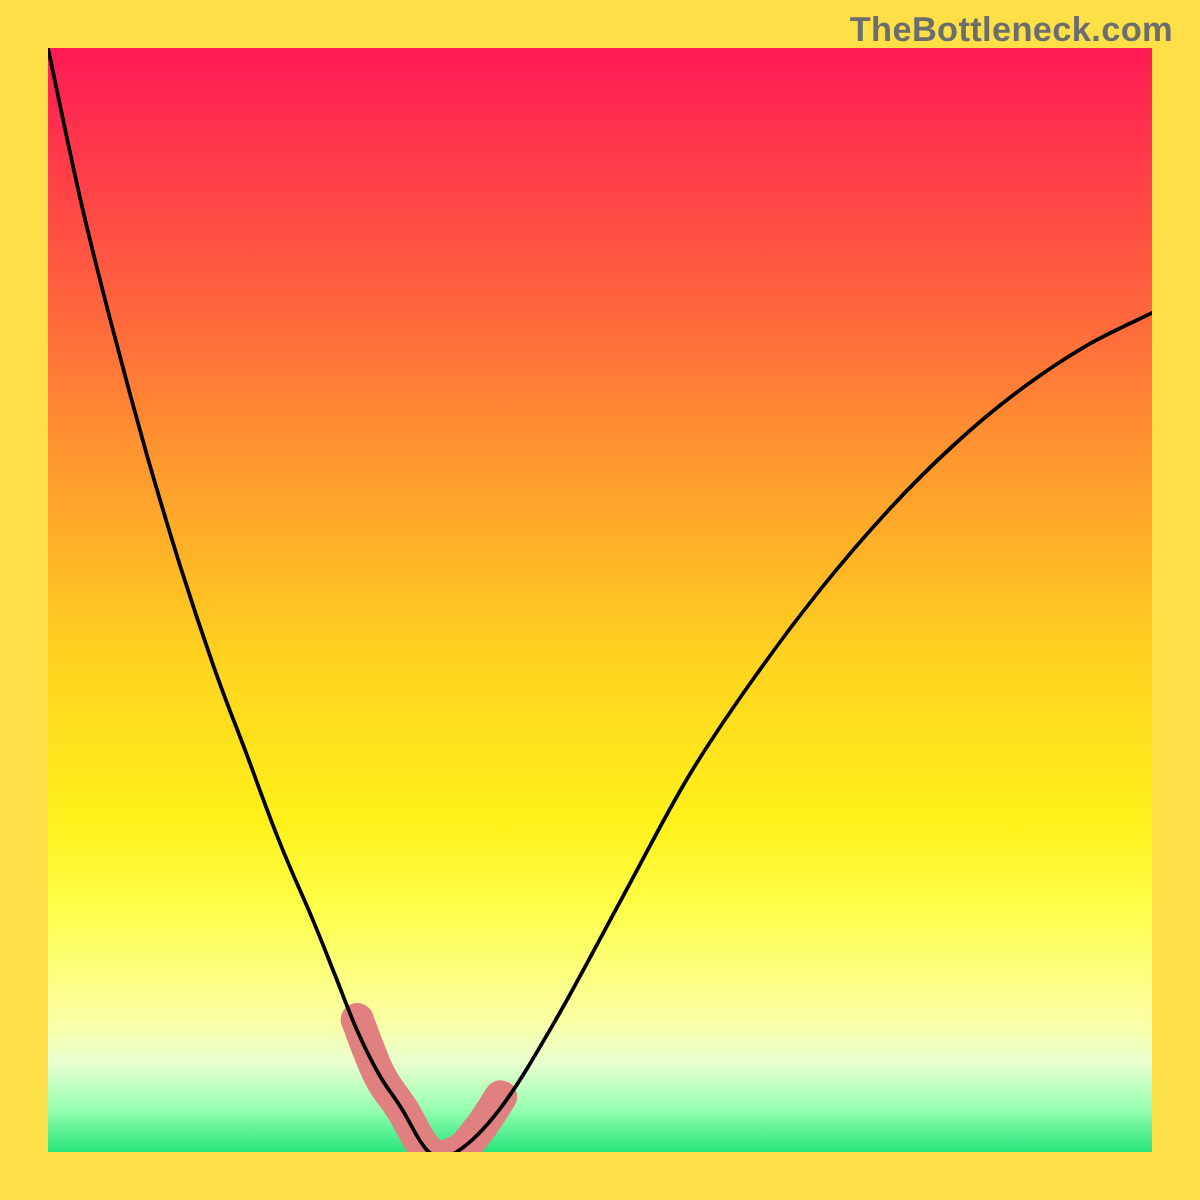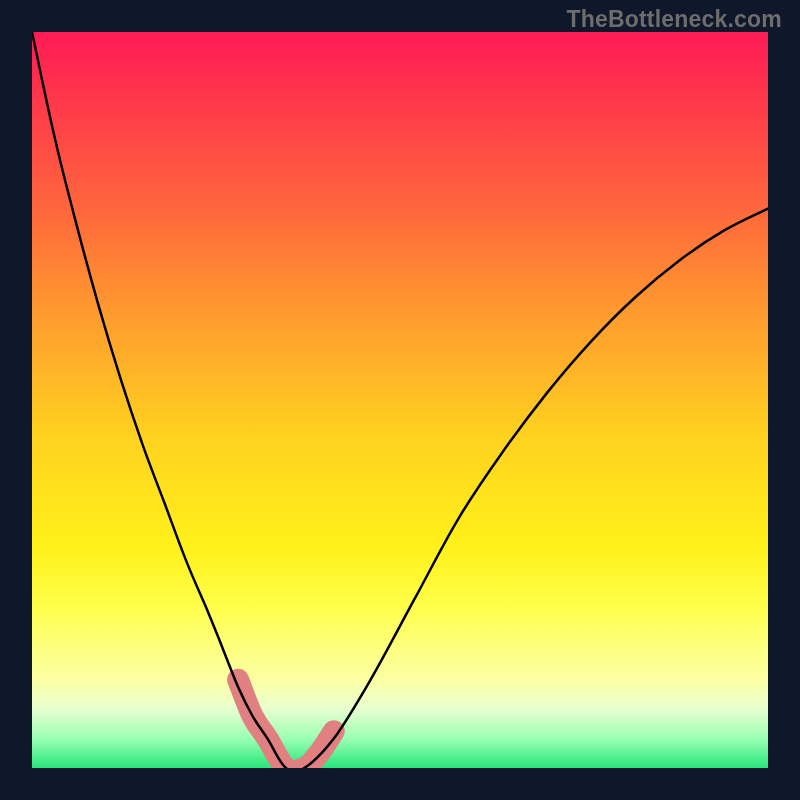--- a/index.html
+++ b/index.html
@@ -10,21 +10,21 @@
     overflow: hidden;
     background: #000;
     font-family: Arial, Helvetica, sans-serif;
   }
   .frame {
     position: absolute;
     left: 0;
     top: 0;
     width: 800px;
     height: 800px;
-    background: #0f172a;
+    background: #fde047;
   }
   .plot {
     position: absolute;
     left: 32px;
     top: 32px;
     width: 736px;
     height: 736px;
     background: linear-gradient(
       to bottom,
       #ff1a55 0%,

